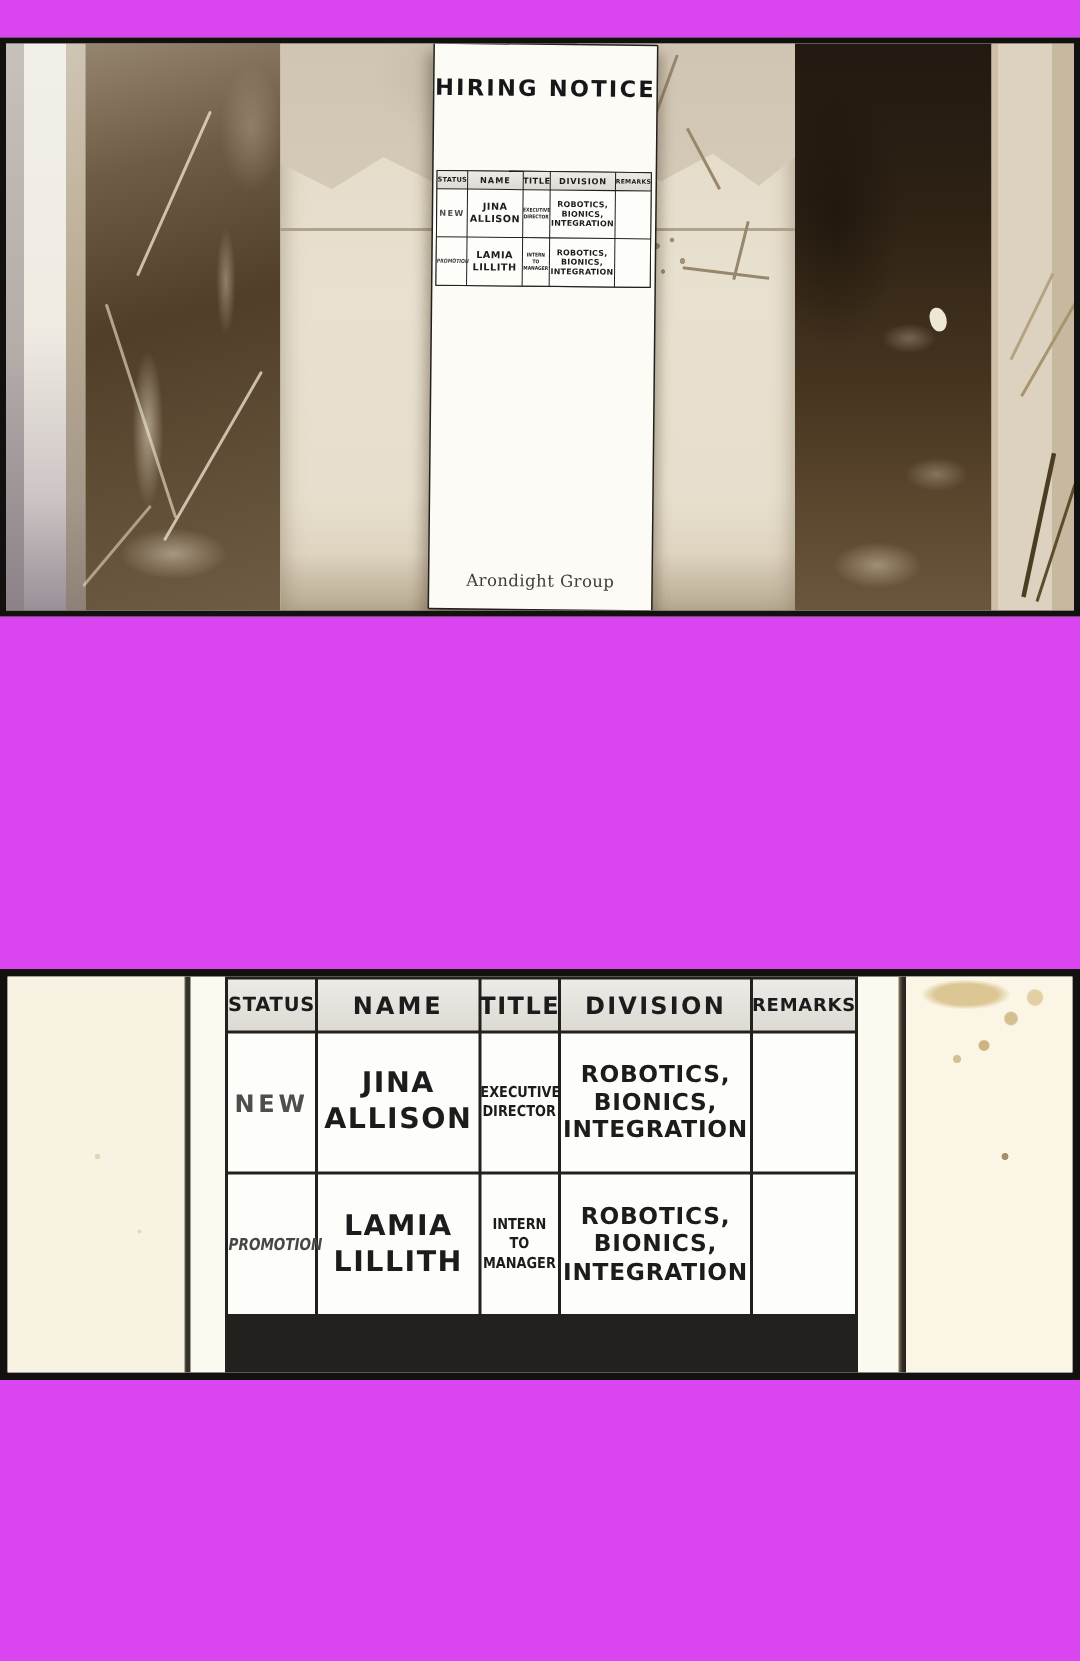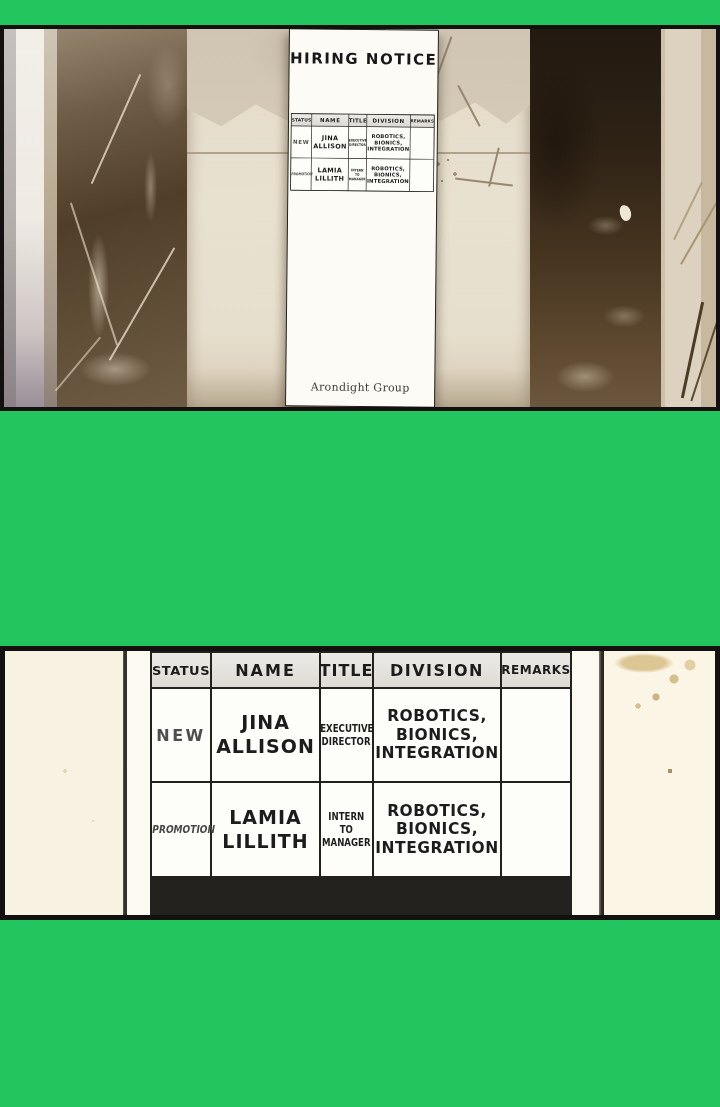--- a/index.html
+++ b/index.html
@@ -1,18 +1,18 @@
 <!DOCTYPE html>
 <html><head>
 <meta charset="utf-8">
 <style>
   * { margin:0; padding:0; box-sizing:border-box; }
   html,body { background:#ffffff; }
   .page {
-    position:relative; width:720px; height:1107px; background:#22c55e;
+    position:relative; width:720px; height:1107px; background:#d946ef;
     overflow:hidden; font-family:"DejaVu Sans", sans-serif;
   }
   
   .panel-top {
     position:absolute; left:0; top:25px; width:720px; height:386px;
     border:4px solid #121110; background:#dbd1bf; overflow:hidden;
   }
   .panel-top > div { position:absolute; top:0; height:100%; }
   .strip-a { left:0; width:12px;
     background:linear-gradient(180deg,#c6c1bc 0%,#b3aca9 55%,#8b8187 100%); }

